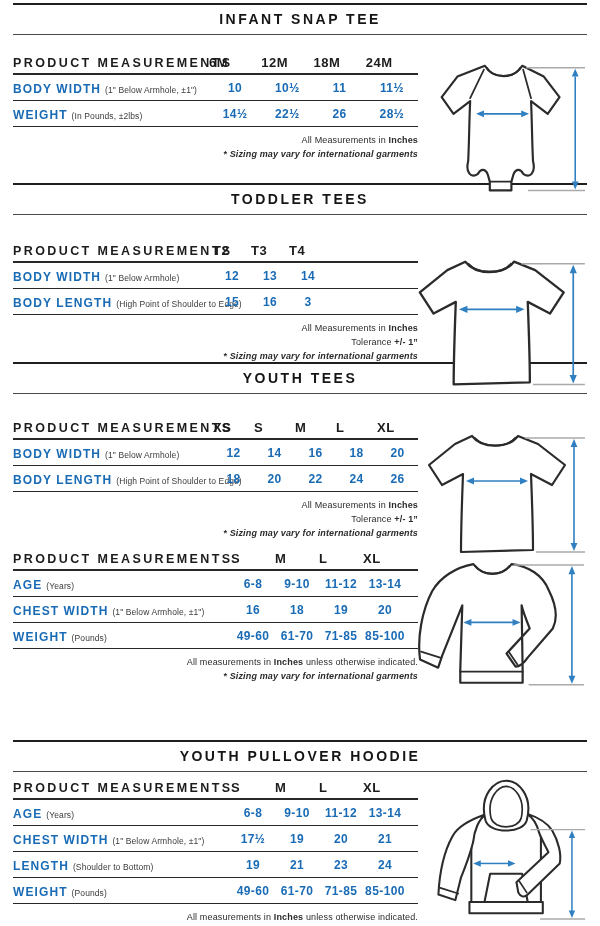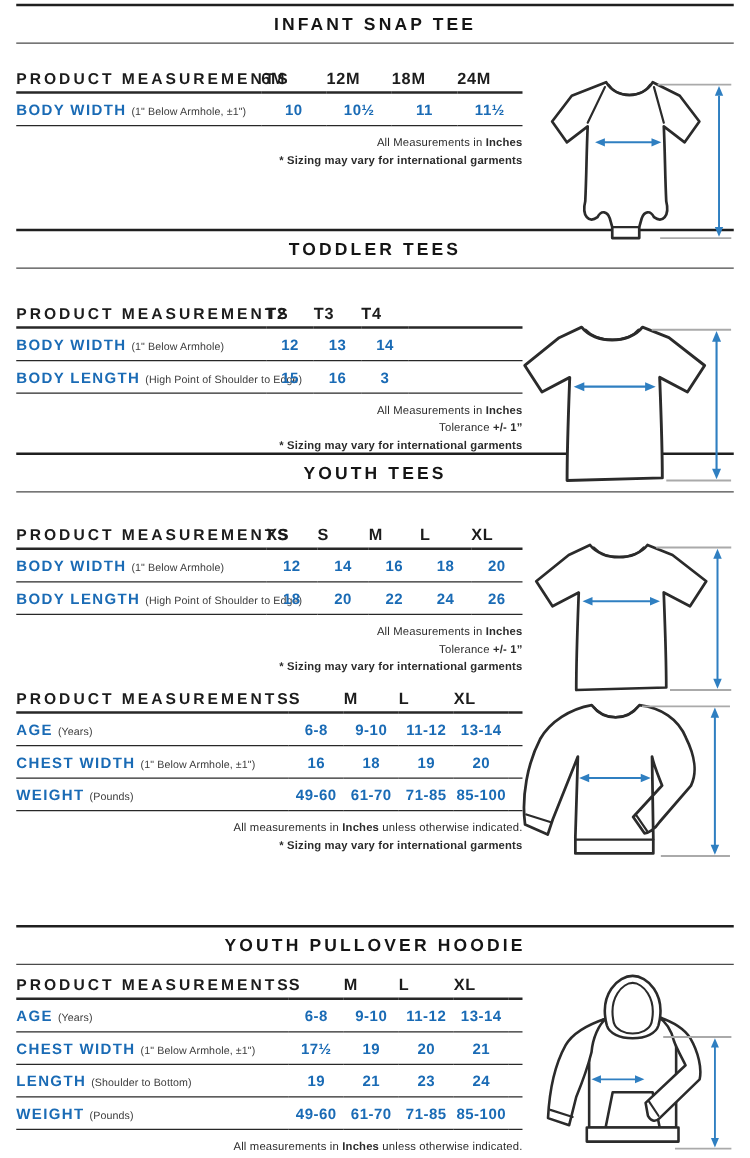--- a/index.html
+++ b/index.html
@@ -22,21 +22,21 @@
   .m-table tbody tr{border-bottom:1.6px solid #282828;}
   .header-label{text-align:left;font-size:12.5px;font-weight:bold;letter-spacing:2.4px;color:#1c1c1c;}
   .size-col{text-align:left;font-size:13px;font-weight:bold;letter-spacing:.6px;color:#1c1c1c;}
   .label-cell{text-align:left;}
   .row-label{font-size:12px;font-weight:bold;letter-spacing:1.1px;color:var(--blue);}
   .row-note{font-size:8.5px;color:#3a3a3a;margin-left:4px;letter-spacing:.1px;}
   .value-cell{text-align:center;font-size:12px;font-weight:bold;letter-spacing:.4px;color:var(--blue);}
   .footnotes{margin-top:8px;text-align:right;}
   .footnote{margin:0 0 4px;font-size:9px;line-height:10px;color:#2b2b2b;letter-spacing:.15px;}
   .footnote .b{font-weight:bold;}
-  .footnote .i{}
+  .footnote .i{font-style:italic;}
   .garment-area{flex:1;position:relative;}
   .garment-svg{position:absolute;right:0;}
   .s1 .garment-svg{width:162px;top:2px}
   .s2 .garment-svg{width:182px;top:10px}
   .s3 .garment-svg{width:172px;top:8px}
   .s4 .garment-svg{width:176px;top:4px}
   .s5 .garment-svg{width:158px;top:0}
   .g-outline{fill:#fff;stroke:#2b2b2b;stroke-width:2.2;stroke-linejoin:round;stroke-linecap:round;}
   .g-line{fill:none;stroke:#2b2b2b;stroke-width:1.8;stroke-linejoin:round;stroke-linecap:round;}
   .b-line{stroke:var(--arrow);stroke-width:1.6;}
@@ -70,20 +70,27 @@
                 <th class="size-col">24M</th>
               </tr>
           </thead>
           <tbody>
               <tr>
                 <td class="label-cell"><span class="row-label">BODY WIDTH</span><span class="row-note">(1" Below Armhole, ±1")</span></td>
                 <td class="value-cell">10</td>
                 <td class="value-cell">10½</td>
                 <td class="value-cell">11</td>
                 <td class="value-cell">11½</td>
+              </tr>
+              <tr>
+                <td class="label-cell"><span class="row-label">WEIGHT</span><span class="row-note">(In Pounds, ±2lbs)</span></td>
+                <td class="value-cell">14½</td>
+                <td class="value-cell">22½</td>
+                <td class="value-cell">26</td>
+                <td class="value-cell">28½</td>
               </tr>
             </tbody>
         </table>
         <div class="footnotes">
             <p class="footnote"><span>All Measurements in </span><span class="b ">Inches</span></p>
             <p class="footnote"><span class="b i">* Sizing may vary for international garments</span></p>
           </div>
       </div>
       <div class="garment-area">
   <svg class="garment-svg" viewBox="0 0 165 152">

